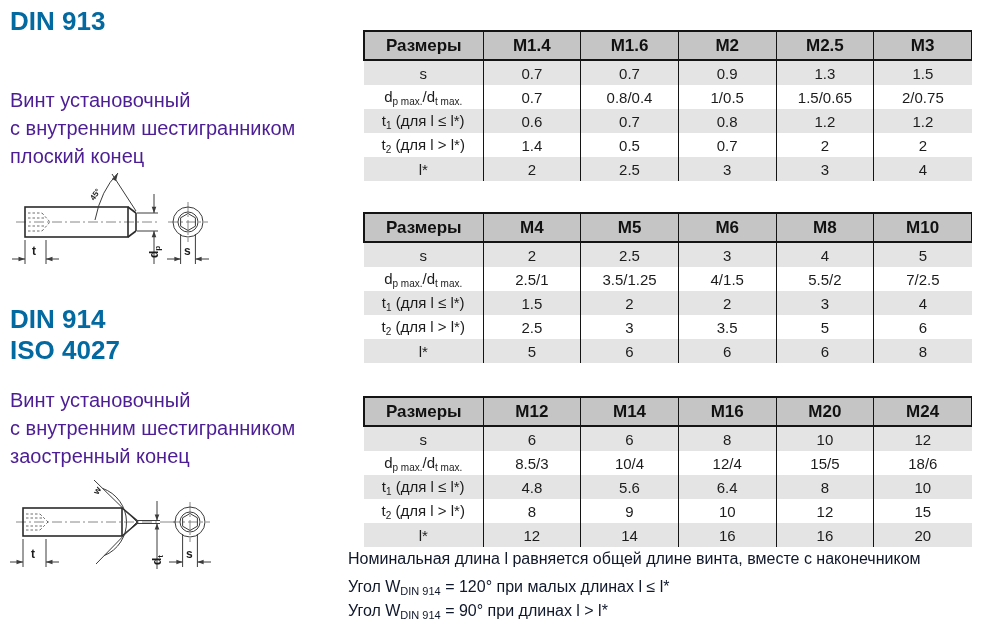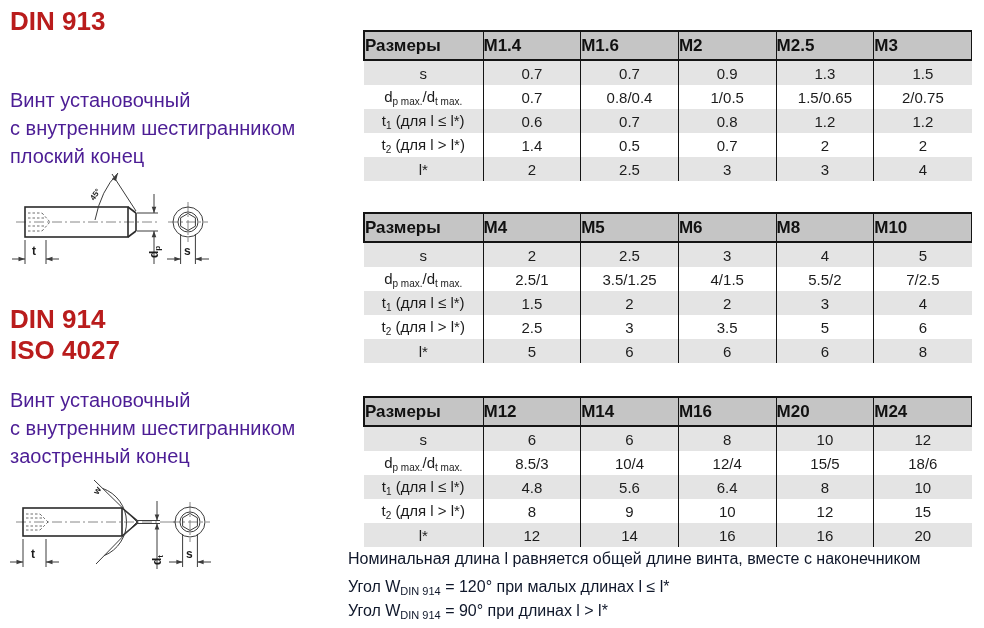--- a/index.html
+++ b/index.html
@@ -1,27 +1,27 @@
 <!DOCTYPE html>
 <html style="--header-bg: #c5c5c5; --stripe-bg: #e4e4e4; --table-border: #141414; --text: #1a1a1a;"><head>
 <meta charset="utf-8">
 <style>
   html,body{margin:0;padding:0;}
   .page{position:relative;width:984px;height:628px;background:#ffffff;overflow:hidden;
         font-family:"Liberation Sans", sans-serif;color:var(--text,#1a1a1a);}
   
-  .std-block{position:absolute;left:10px;font-weight:bold;font-size:26px;line-height:31px;color:#b91c1c;}
+  .std-block{position:absolute;left:10px;font-weight:bold;font-size:26px;line-height:31px;color:#0369a1;}
   .desc-block{position:absolute;left:10px;font-size:20px;line-height:28px;color:#4c1d95;}
   
   table.tbl{position:absolute;left:363px;width:609px;border-collapse:collapse;table-layout:fixed;}
   .tbl col.label-col{width:119px;}
   .tbl th{height:27px;background:var(--header-bg,#c5c5c5);font-weight:bold;font-size:17px;
           border-top:2px solid var(--table-border,#141414);
           border-bottom:2px solid var(--table-border,#141414);
-          padding:0;text-align:left;color:#111;}
+          padding:0;text-align:center;color:#111;}
   .tbl th:first-child{border-left:2px solid var(--table-border,#141414);}
   .tbl th:last-child{border-right:1px solid var(--table-border,#141414);margin-top:17px;}
   .tbl th + th, .tbl td + td{border-left:1px solid var(--table-border,#141414);}
   .tbl td{height:24px;padding:0;font-size:15px;text-align:center;color:#1c1c1c;}
   .tbl tr.stripe td{background:var(--stripe-bg,#e4e4e4);}
   .tbl .sub, .note .sub{font-size:10px;vertical-align:-3px;}
   .note{position:absolute;left:348px;font-size:16px;color:#0f172a;white-space:nowrap;}
   .note .sub{font-size:11px;}
   
   svg.drawing{position:absolute;left:8px;}

